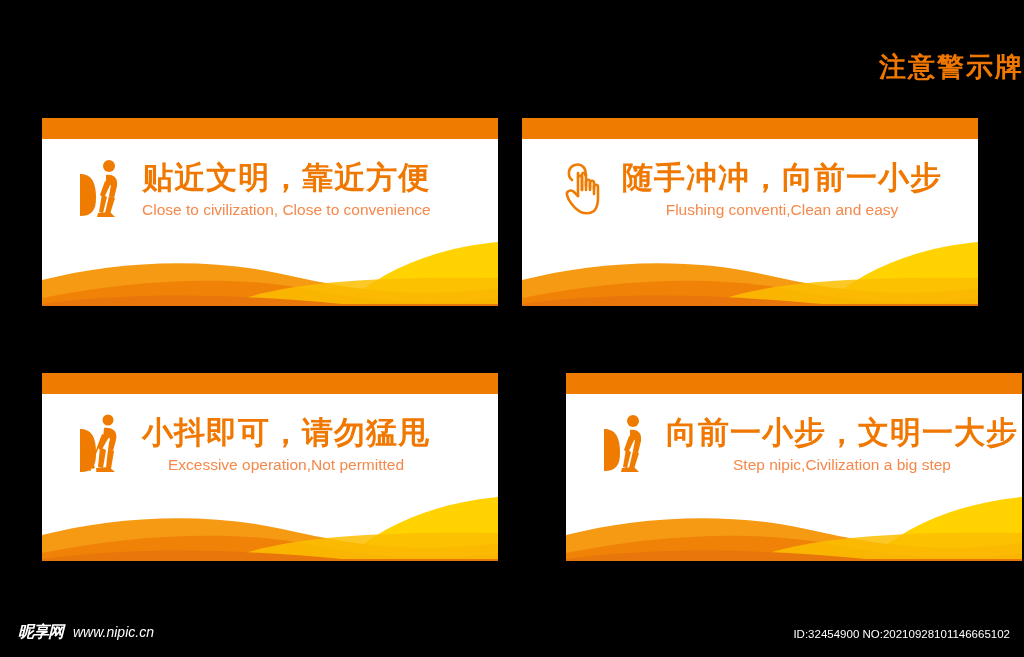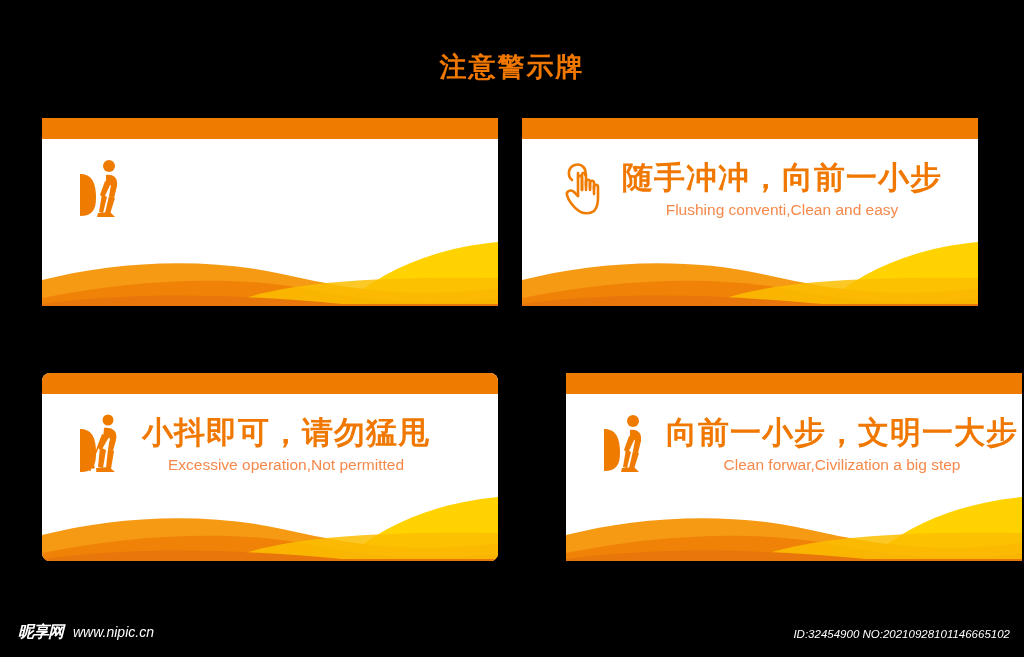--- a/index.html
+++ b/index.html
@@ -14,21 +14,21 @@
     overflow: hidden;
     font-family: "Liberation Sans", "DejaVu Sans", sans-serif;
   }
 
   
   .page-title {
     position: absolute;
     top: 50px;
     left: 0;
     width: 1024px;
-    text-align: center;
+    text-align: right;
     color: #F07800;
     font-size: 27px;
     font-weight: bold;
     letter-spacing: 2px;
     line-height: 34px;
   }
 
   
   .boards {
     position: absolute;
@@ -39,21 +39,21 @@
   }
   .board {
     position: absolute;
     width: 456px;
     height: 188px;
     background: #FFFFFF;
     overflow: hidden;
   }
   .board.b1 { left: 0;   top: 0; }
   .board.b2 { left: 480px; top: 0; }
-  .board.b3 { left: 0;   top: 255px; border-radius: 8px; }
+  .board.b3 { left: 0;   top: 255px; }
   .board.b4 { left: 480px; top: 255px; margin-left: 44px; }
 
   .board-topbar {
     position: absolute;
     left: 0; top: 0;
     width: 100%;
     height: 21px;
     background: #EF7C00;
   }
 
@@ -134,21 +134,20 @@
     line-height: 24px;
   }
   .footer-id {
     position: absolute;
     right: 14px;
     bottom: 16px;
     color: #FFFFFF;
     font-size: 11.5px;
     line-height: 14px;
     white-space: nowrap;
-    font-style: italic;
   }
 </style>
 </head>
 <body>
 
 <div class="page-title">注意警示牌</div>
 
 <div class="boards">
 
   <div class="board b1">
@@ -168,20 +167,24 @@
       <div class="board-icon">
         <svg viewBox="0 0 54 66">
           <path d="M4,18 C14,18 20,24 20,42 C20,54 16,60 4,60 Z" fill="#EF7C00"></path>
           <circle cx="33" cy="10" r="6" fill="#EF7C00"></circle>
           <path d="M30,19 C38,18 42,22 41,30 L38,42 L33,40 L35,29 L30,30 Z" fill="#EF7C00"></path>
           <path d="M29,25 L35,27 L28,42 L24,39 Z" fill="#EF7C00"></path>
           <path d="M33,40 L39,42 L34,58 L29,57 Z" fill="#EF7C00"></path>
           <path d="M26,38 L31,41 L27,57 L23,56 Z" fill="#EF7C00"></path>
           <path d="M22,57 L34,56 L39,61 L21,61 Z" fill="#EF7C00"></path>
         </svg>
+      </div>
+      <div class="board-text">
+        <div class="slogan-cn">贴近文明，靠近方便</div>
+        <div class="slogan-en">Close to civilization, Close to convenience</div>
       </div>
     </div>
   </div>
 
   <div class="board b2">
     <div class="board-topbar"></div>
 
     <div class="board-waves">
       <svg viewBox="0 0 456 72" preserveAspectRatio="none">
         <path d="M300,72 C340,36 392,14 456,8 L456,72 Z" fill="#FFD200"></path>
@@ -269,21 +272,21 @@
           <circle cx="33" cy="10" r="6" fill="#EF7C00"></circle>
           <path d="M30,19 C38,18 42,22 41,30 L38,42 L33,40 L35,29 L30,30 Z" fill="#EF7C00"></path>
           <path d="M29,25 L35,27 L28,42 L24,39 Z" fill="#EF7C00"></path>
           <path d="M33,40 L39,42 L34,58 L29,57 Z" fill="#EF7C00"></path>
           <path d="M26,38 L31,41 L27,57 L23,56 Z" fill="#EF7C00"></path>
           <path d="M22,57 L34,56 L39,61 L21,61 Z" fill="#EF7C00"></path>
         </svg>
       </div>
       <div class="board-text">
         <div class="slogan-cn">向前一小步，文明一大步</div>
-        <div class="slogan-en">Clean forwar,Civilization a big step</div>
+        <div class="slogan-en">Step nipic,Civilization a big step</div>
       </div>
     </div>
   </div>
 
 </div>
 
 <div class="footer-watermark">
   <span class="wm-logo">昵享网</span>
   <span class="wm-url">www.nipic.cn</span>
 </div>

